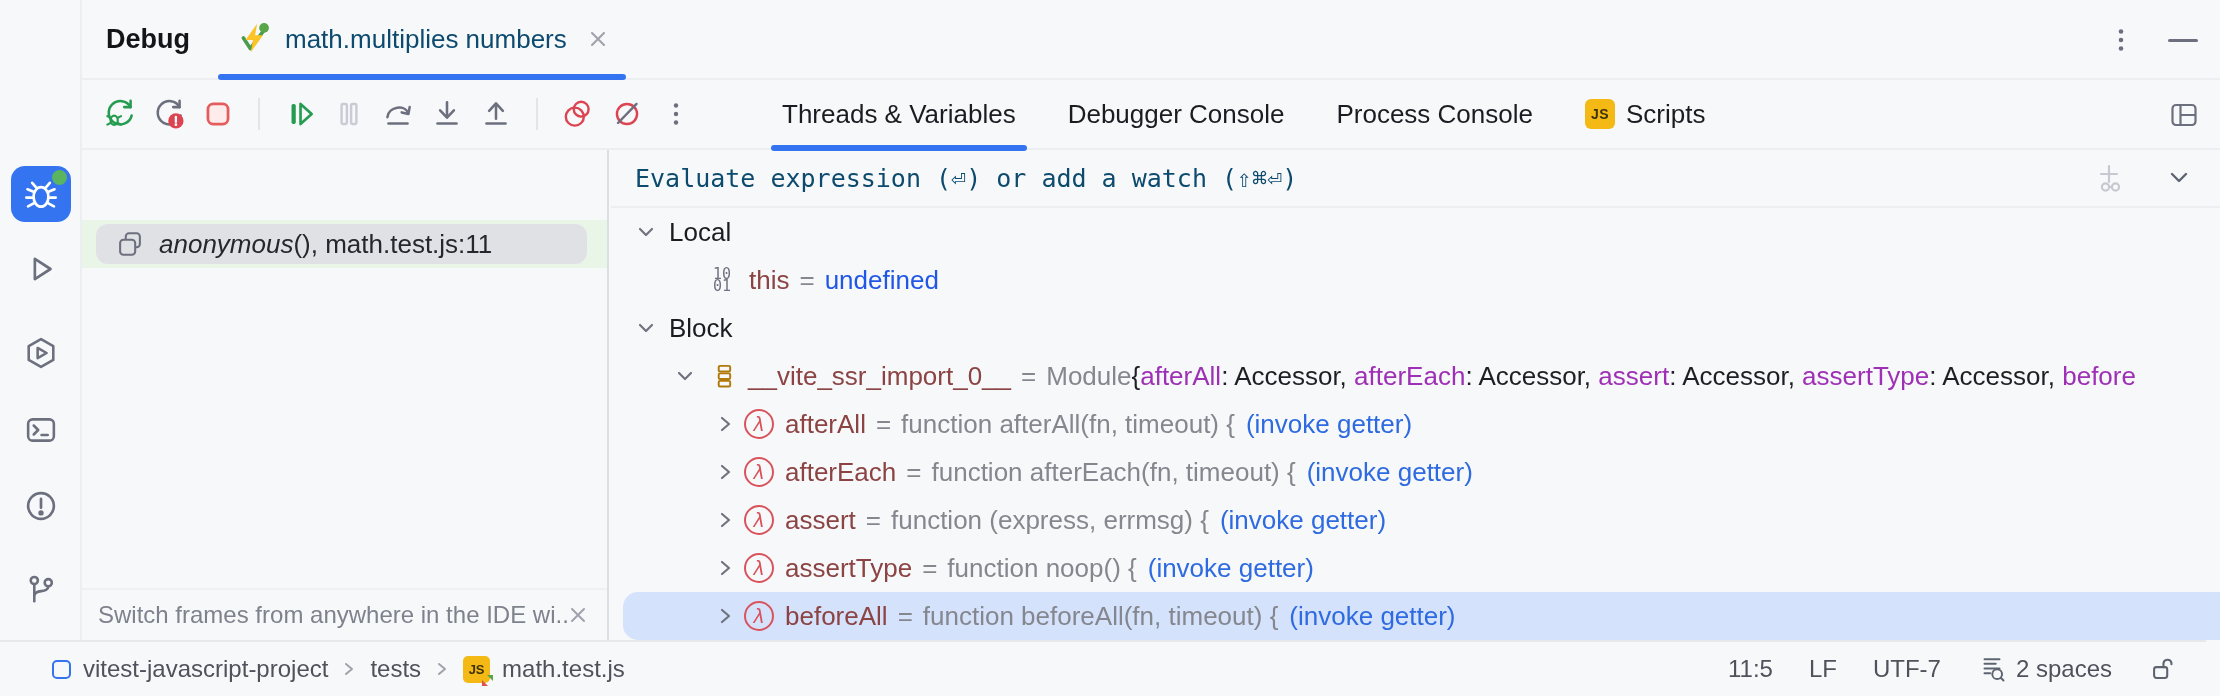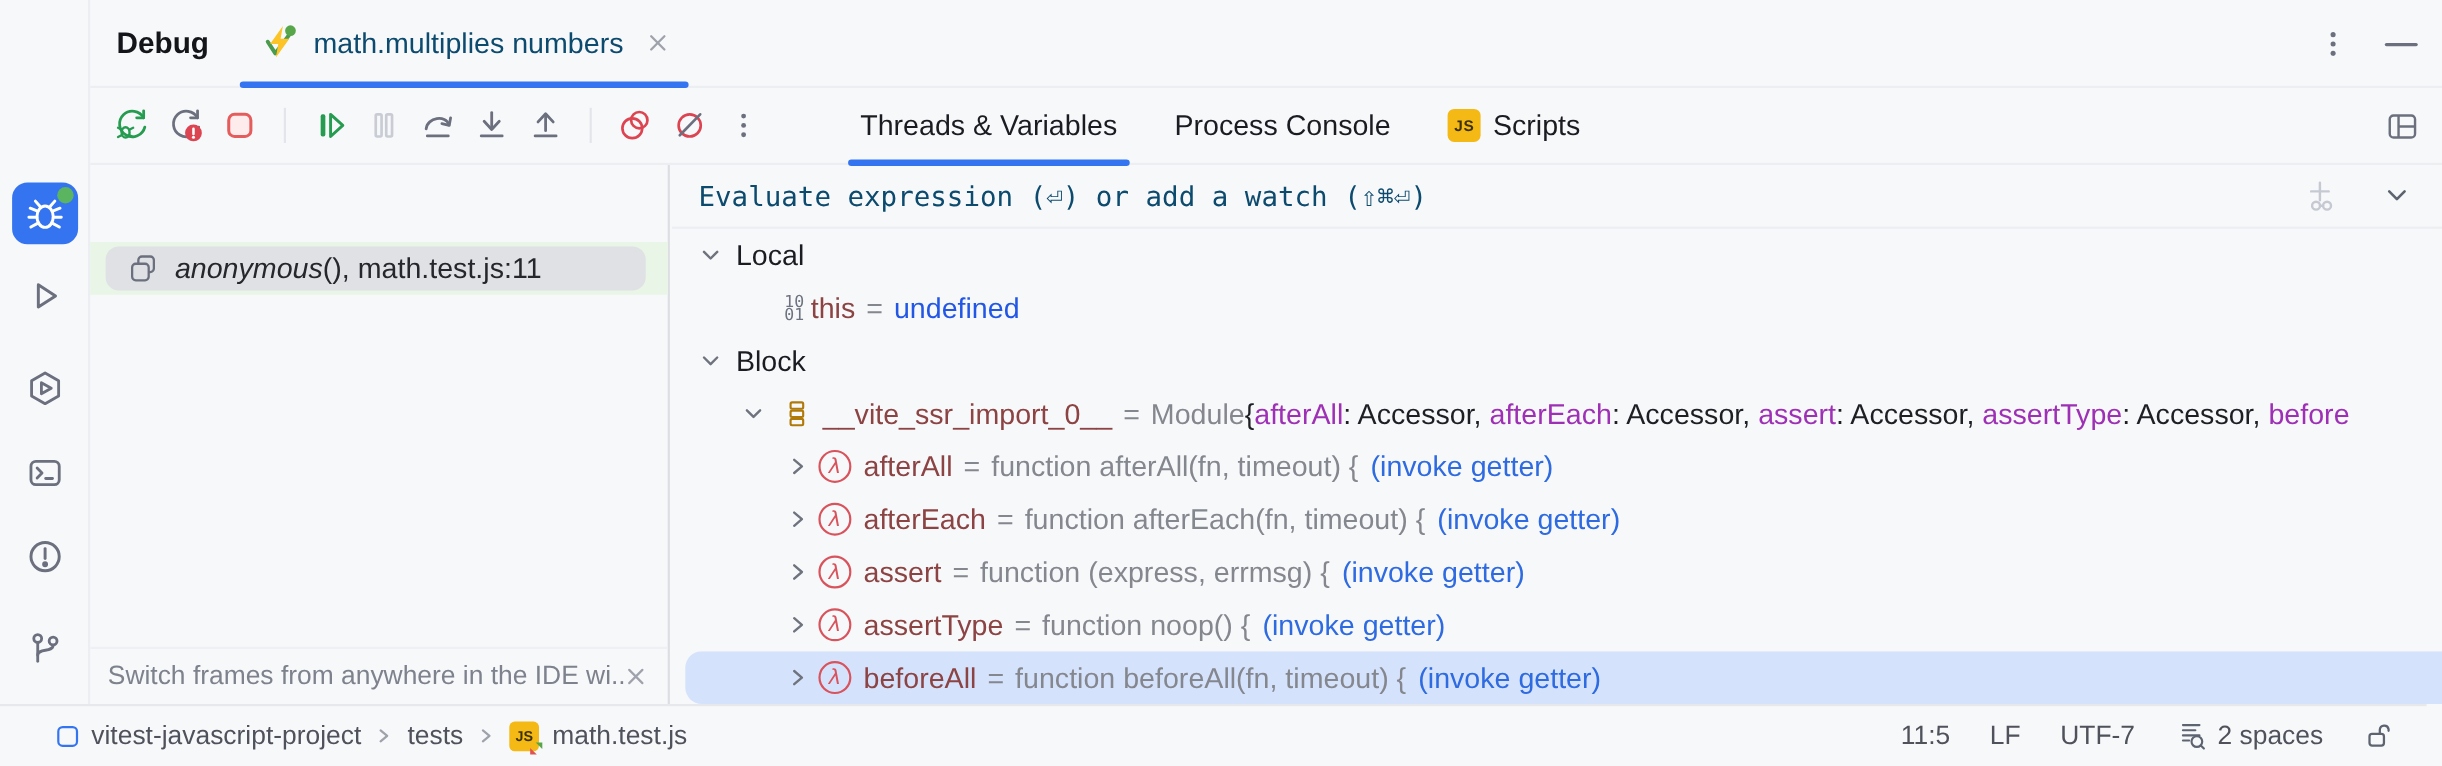--- a/index.html
+++ b/index.html
@@ -266,20 +266,23 @@
             <circle cx="17" cy="25.5" r="2.2"></circle>
         </svg>
       </span>
     </div>
 
     <div class="dbg-tabs">
       <div class="dtab active">
         <span>Threads &amp; Variables</span>
       </div>
       <div class="dtab">
+        <span>Debugger Console</span>
+      </div>
+      <div class="dtab">
         <span>Process Console</span>
       </div>
       <div class="dtab">
         <span class="js-badge">JS</span>
         <span>Scripts</span>
       </div>
     </div>
 
     <span class="layout-btn">
       <svg width="34" height="34" viewBox="0 0 34 34" fill="none" stroke="#6c707e" stroke-width="2.2">
@@ -340,21 +343,21 @@
           <span class="chev">
             <svg width="22" height="22" viewBox="0 0 22 22" fill="none" stroke="#6f737e" stroke-width="2.2" stroke-linecap="round" stroke-linejoin="round">
                 <polyline points="5,8 11,14 17,8"></polyline>
               </svg>
           </span>
           <span class="glabel">Local</span>
         </div>
 
         <div class="trow this-row">
           <span class="bin-icon">10<br>01</span>
-          <span class="vname" style="">this</span>
+          <span class="vname" style="margin-left:12px;">this</span>
           <span class="veq">=</span>
           <span class="vblue">undefined</span>
         </div>
 
         <div class="trow group-row">
           <span class="chev">
             <svg width="22" height="22" viewBox="0 0 22 22" fill="none" stroke="#6f737e" stroke-width="2.2" stroke-linecap="round" stroke-linejoin="round">
                 <polyline points="5,8 11,14 17,8"></polyline>
               </svg>
           </span>

